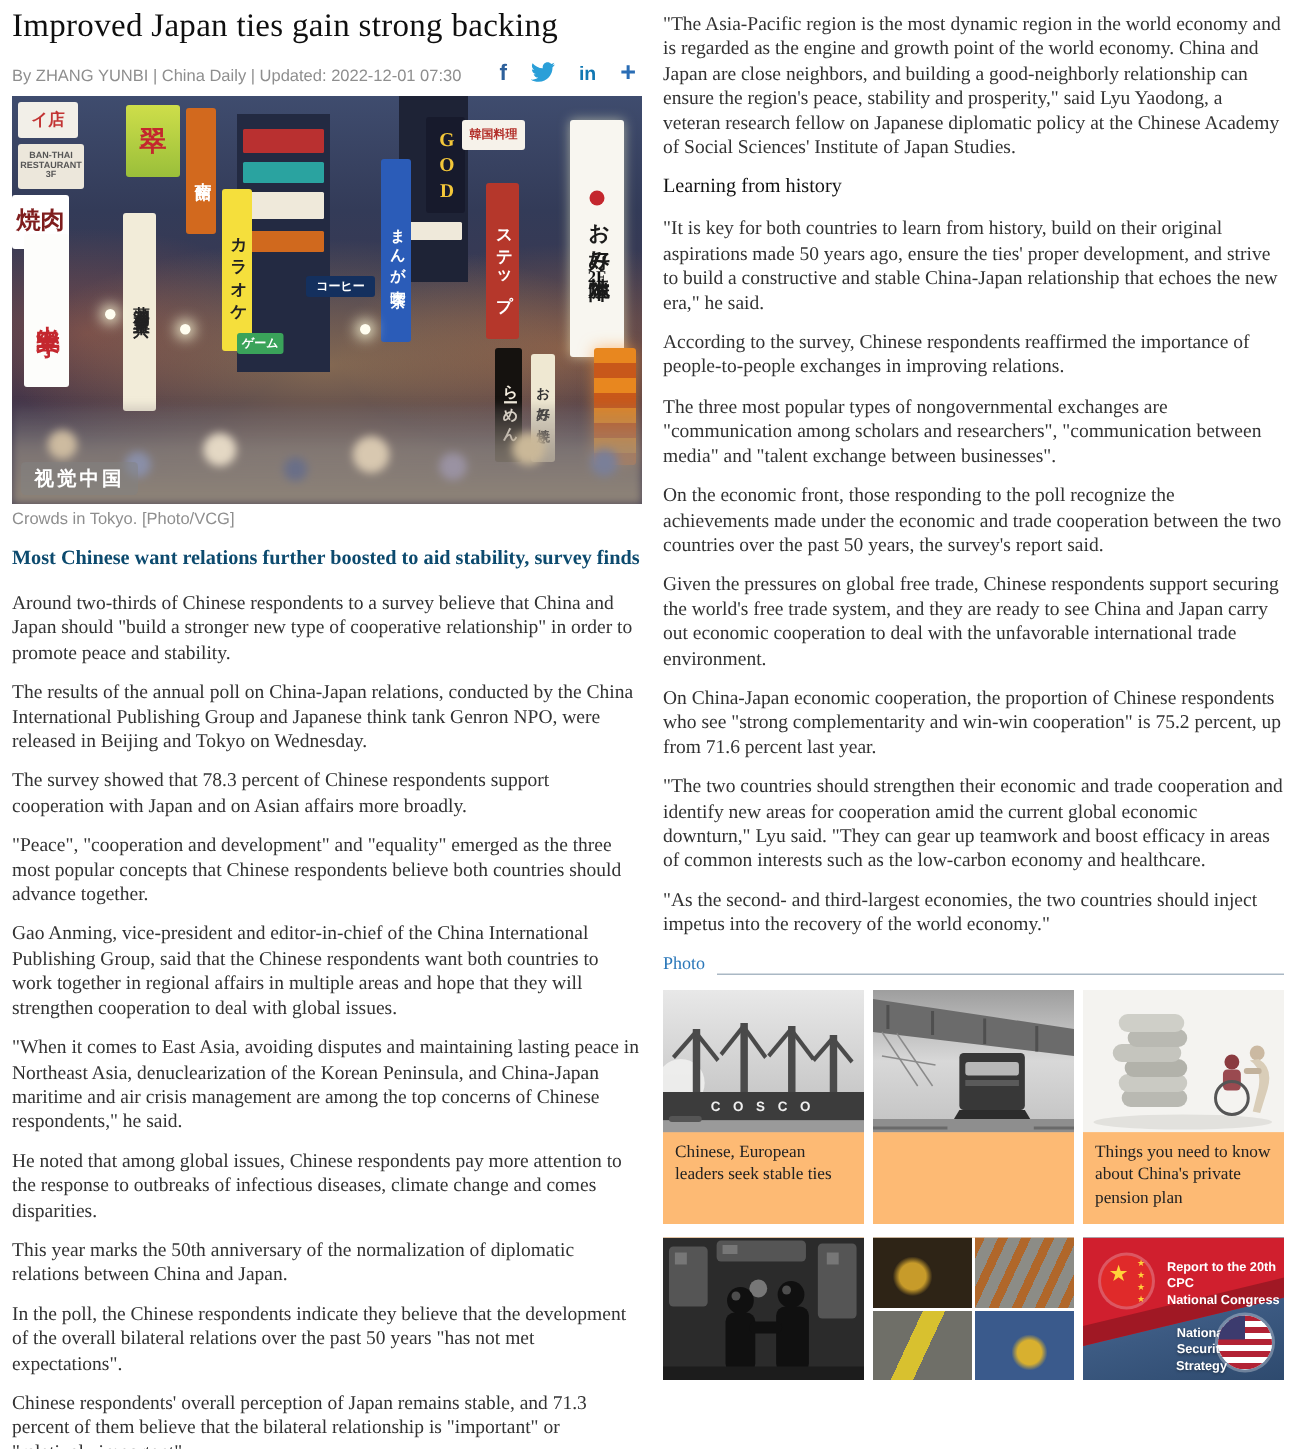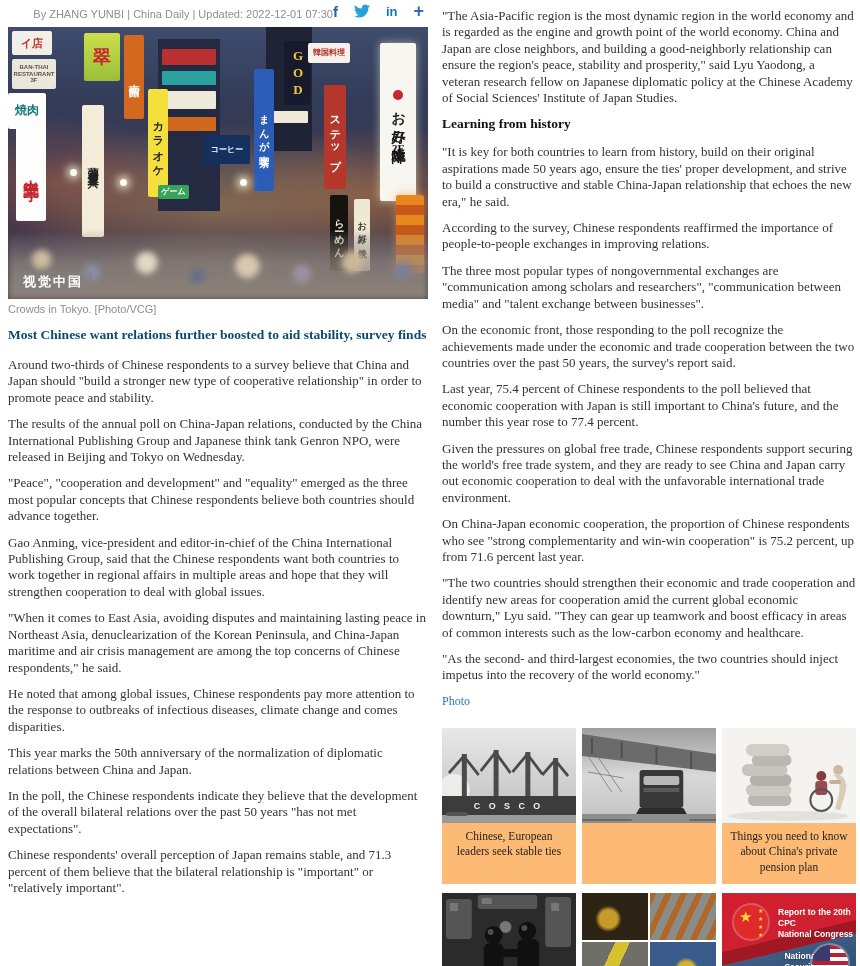--- a/index.html
+++ b/index.html
@@ -3,21 +3,21 @@
 <meta charset="utf-8">
 <style>
   * { box-sizing: border-box; }
   html,body { margin:0; padding:0; background:#fff; }
   body { width:860px; height:966px; font-family:"Liberation Serif", serif; color:#333; overflow:hidden; }
   .page { display:flex; gap:14px; padding:2px 8px 0 8px; }
   .col-left { width:420px; flex:0 0 420px; }
   .col-right { width:414px; flex:0 0 414px; padding-top:6px; }
 
   .headline { font-size:22px; font-weight:500; color:#0f0f0f; margin:2px 0 9px 0; letter-spacing:.2px; }
-  .byline-row { display:flex; justify-content:flex-end; align-items:flex-end; margin-bottom:7px; }
+  .byline-row { display:flex; justify-content:space-between; align-items:flex-end; margin-bottom:7px; }
   .byline { font-family:"Liberation Sans", sans-serif; font-size:11px; color:#8e8e8e; }
   .social { display:flex; gap:16px; align-items:center; padding-right:4px; }
   .social .sico { font-family:"Liberation Sans", sans-serif; font-weight:bold; font-size:15px; cursor:pointer; line-height:1; }
   .sico.fb { color:#2d609b; }
   .sico.tw { color:#2a9fd8; display:flex; }
   .sico.li { color:#1178b3; font-size:13px; }
   .sico.pl { color:#2a6db5; font-size:18px; }
 
   
   .hero { position:relative; width:420px; height:272px; overflow:hidden;
@@ -49,55 +49,55 @@
       radial-gradient(circle 20px at 57% 50%, #d8c8b0 60%, transparent 62%),
       radial-gradient(circle 15px at 70% 62%, #9a92a2 60%, transparent 62%),
       radial-gradient(circle 18px at 82% 44%, #cab898 60%, transparent 62%),
       radial-gradient(circle 15px at 94% 58%, #7a7f98 60%, transparent 62%),
       linear-gradient(180deg, rgba(120,110,120,.15) 0%, rgba(150,140,130,.7) 45%, #8f8478 100%); }
   .sign { position:absolute; display:flex; align-items:center; justify-content:center;
     font-weight:bold; border-radius:2px; line-height:1.15; text-align:center; }
   .v { writing-mode:vertical-rl; text-orientation:upright; letter-spacing:2px; }
   .s0  { left:4px;   top:4px;   width:40px; height:24px; background:#f2efe8; color:#c23434; font-size:11px; }
   .s1  { left:4px;   top:32px;  width:44px; height:30px; background:#ece7db; color:#555; font-size:6px; font-family:"Liberation Sans",sans-serif; padding:1px; }
-  .s2  { left:0;     top:66px;  width:38px; height:36px; background:#fff; color:#0f766e; font-size:12px; }
+  .s2  { left:0;     top:66px;  width:38px; height:36px; background:#fff; color:#7f1d1d; font-size:16px; }
   .s3  { left:8px;   top:92px;  width:30px; height:102px; background:#fdfdfb; color:#c4272e; font-size:16px; }
   .s4  { left:74px;  top:78px;  width:22px; height:132px; background:#f2ecd9; color:#222; font-size:11px; }
   .s5  { left:76px;  top:6px;   width:36px; height:48px; background:linear-gradient(#cede4a,#9abf3a); color:#c4272e; font-size:18px; }
   .s6  { left:116px; top:8px;   width:20px; height:84px; background:#d2691e; color:#fff; font-size:11px; }
   .s7  { left:140px; top:62px;  width:20px; height:108px; background:#f5df3c; color:#222; font-size:11px; }
   .s8  { left:246px; top:42px;  width:20px; height:122px; background:#2b5cb8; color:#fff; font-size:10px; }
   .s9  { left:276px; top:14px;  width:26px; height:64px; background:rgba(20,22,40,.65); color:#f3c73a; font-size:13px; }
   .s10 { left:316px; top:58px;  width:22px; height:104px; background:#b5372b; color:#fff; font-size:11px; }
   .s11 { left:300px; top:16px;  width:42px; height:20px; background:#f6f2ea; color:#b3302a; font-size:8px; }
   .s12 { left:372px; top:16px;  width:36px; height:158px; background:#f8f6f0; color:#1a1a1a;
          flex-direction:column; gap:2px; box-shadow:0 0 8px rgba(255,255,210,.55); }
   .s12 .mark { width:10px; height:10px; border-radius:50%; background:#c4272e; flex:0 0 auto; }
   .s12 .vtxt { writing-mode:vertical-rl; text-orientation:upright; font-size:14px; letter-spacing:1px; }
   .s12 .fl { font-size:11px; color:#111; }
   .s13 { left:322px; top:168px; width:18px; height:76px; background:#15120f; color:#f5eee0; font-size:10px; }
   .s14 { left:346px; top:172px; width:16px; height:72px; background:#efe8d2; color:#333; font-size:9px; }
   .s15 { left:150px; top:158px; width:31px; height:14px; background:#3aa35a; color:#fff; font-size:8px; }
-  .s16 { left:196px; top:108px; width:46px; height:29px; background:#14305e; color:#fff; font-size:8px; }
+  .s16 { left:196px; top:120px; width:46px; height:14px; background:#14305e; color:#fff; font-size:8px; }
   .watermark { position:absolute; left:6px; bottom:6px; background:rgba(130,130,130,.5); color:#fff;
     font-family:"Liberation Sans",sans-serif; font-size:13px; font-weight:bold; padding:2px 9px; border-radius:3px; letter-spacing:2px; }
 
   .hero-caption { font-family:"Liberation Sans", sans-serif; font-size:11px; color:#8e8e8e; margin:4px 0 12px 0; }
   .standfirst { font-size:13.5px; font-weight:bold; color:#0c4a6e; margin:0 0 14px 0; }
   p.body { font-size:13px; line-height:16.4px; margin:0 0 10px 0; color:#333; }
-  .subhead { font-size:13.5px; font-weight:bold; color:#111; margin:4px 0 12px 0; }
+  .subhead { font-size:13.5px; font-weight:normal; color:#111; margin:4px 0 12px 0; }
 
   
-  .section-head { display:flex; align-items:flex-start; gap:8px; margin:6px 0 10px 0;flex-direction:column; }
+  .section-head { display:flex; align-items:flex-end; gap:8px; margin:6px 0 10px 0; }
   .section-head .lbl { color:#2a77b9; font-size:12px; flex:0 0 auto; }
   .section-head .rule { flex:1; border-top:1px solid #aab8c4; height:0; }
   .pgrid { display:grid; grid-template-columns:repeat(3, 1fr); gap:9px 6px; }
   .tile { background:#fdba74; cursor:pointer; }
   .tile .art { width:100%; height:95px; position:relative; overflow:hidden; }
-  .tile .cap { font-size:11.5px; line-height:1.35; color:#222; padding:6px 8px 9px 8px; min-height:40px;text-align:center; }
+  .tile .cap { font-size:11.5px; line-height:1.35; color:#222; padding:6px 8px 9px 8px; min-height:40px; }
 
   
   .quad { display:grid; grid-template-columns:1fr 1fr; grid-template-rows:1fr 1fr; gap:2px; width:100%; height:100%; background:#fff; }
   .quad div { width:100%; height:100%; }
   .q1 { background: radial-gradient(circle 22px at 40% 55%, #c79b2a 0 40%, transparent 60%), #2e2416; }
   .q2 { background: repeating-linear-gradient(115deg, #b0672a 0 6px, #8c8c86 6px 14px), #8c8c86; }
   .q3 { background: linear-gradient(115deg, transparent 38%, #d8c12f 38% 55%, transparent 55%), #6f6f68; }
   .q4 { background: radial-gradient(circle 20px at 55% 60%, #d8b02f 0 40%, transparent 60%), #3a5a8c; }
 
   
@@ -121,20 +121,21 @@
   .t6 .us-canton { position:absolute; left:0; top:0; width:18px; height:16px; background:#3c3b6e; }
 
   svg text { font-family:"Liberation Sans", sans-serif; }
 </style>
 </head>
 <body>
 
 <div class="page">
 
   <div class="col-left">
+    <h1 class="headline">Improved Japan ties gain strong backing</h1>
 
     <div class="byline-row">
       <span class="byline">By ZHANG YUNBI | China Daily | Updated: 2022-12-01 07:30</span>
       <span class="social">
         <span class="sico fb">f</span>
         <span class="sico tw">
           <svg width="16" height="14" viewBox="0 0 24 20" fill="#2a9fd8">
               <path d="M23.9 2.6c-.9.4-1.8.7-2.8.8 1-.6 1.8-1.6 2.2-2.7-1 .6-2 1-3.1 1.2C19.3.9 18 .3 16.6.3c-2.7 0-4.9 2.2-4.9 4.9 0 .4 0 .8.1 1.1C7.7 6.1 4.1 4.2 1.6 1.2c-.4.7-.7 1.6-.7 2.5 0 1.7.9 3.2 2.2 4.1-.8 0-1.6-.2-2.2-.6v.1c0 2.4 1.7 4.4 3.9 4.8-.4.1-.8.2-1.3.2-.3 0-.6 0-.9-.1.6 2 2.4 3.4 4.6 3.4-1.7 1.3-3.8 2.1-6.1 2.1-.4 0-.8 0-1.2-.1 2.2 1.4 4.8 2.2 7.6 2.2 9.1 0 14-7.5 14-14v-.6c1-.7 1.8-1.6 2.4-2.6z"></path>
             </svg>
         </span>
@@ -179,38 +180,38 @@
       <div class="lamp lampC"></div>
       <div class="crowd"></div>
       <div class="watermark">视觉中国</div>
     </div>
 
     <div class="hero-caption">Crowds in Tokyo. [Photo/VCG]</div>
     <div class="standfirst">Most Chinese want relations further boosted to aid stability, survey finds</div>
 
     <p class="body">Around two-thirds of Chinese respondents to a survey believe that China and Japan should "build a stronger new type of cooperative relationship" in order to promote peace and stability.</p>
     <p class="body">The results of the annual poll on China-Japan relations, conducted by the China International Publishing Group and Japanese think tank Genron NPO, were released in Beijing and Tokyo on Wednesday.</p>
+    <p class="body">The survey showed that 78.3 percent of Chinese respondents support cooperation with Japan and on Asian affairs more broadly.</p>
     <p class="body">"Peace", "cooperation and development" and "equality" emerged as the three most popular concepts that Chinese respondents believe both countries should advance together.</p>
     <p class="body">Gao Anming, vice-president and editor-in-chief of the China International Publishing Group, said that the Chinese respondents want both countries to work together in regional affairs in multiple areas and hope that they will strengthen cooperation to deal with global issues.</p>
     <p class="body">"When it comes to East Asia, avoiding disputes and maintaining lasting peace in Northeast Asia, denuclearization of the Korean Peninsula, and China-Japan maritime and air crisis management are among the top concerns of Chinese respondents," he said.</p>
     <p class="body">He noted that among global issues, Chinese respondents pay more attention to the response to outbreaks of infectious diseases, climate change and comes disparities.</p>
     <p class="body">This year marks the 50th anniversary of the normalization of diplomatic relations between China and Japan.</p>
     <p class="body">In the poll, the Chinese respondents indicate they believe that the development of the overall bilateral relations over the past 50 years "has not met expectations".</p>
     <p class="body">Chinese respondents' overall perception of Japan remains stable, and 71.3 percent of them believe that the bilateral relationship is "important" or "relatively important".</p>
 
   </div>
 
   <div class="col-right">
     <p class="body">"The Asia-Pacific region is the most dynamic region in the world economy and is regarded as the engine and growth point of the world economy. China and Japan are close neighbors, and building a good-neighborly relationship can ensure the region's peace, stability and prosperity," said Lyu Yaodong, a veteran research fellow on Japanese diplomatic policy at the Chinese Academy of Social Sciences' Institute of Japan Studies.</p>
     <div class="subhead">Learning from history</div>
     <p class="body">"It is key for both countries to learn from history, build on their original aspirations made 50 years ago, ensure the ties' proper development, and strive to build a constructive and stable China-Japan relationship that echoes the new era," he said.</p>
     <p class="body">According to the survey, Chinese respondents reaffirmed the importance of people-to-people exchanges in improving relations.</p>
     <p class="body">The three most popular types of nongovernmental exchanges are "communication among scholars and researchers", "communication between media" and "talent exchange between businesses".</p>
     <p class="body">On the economic front, those responding to the poll recognize the achievements made under the economic and trade cooperation between the two countries over the past 50 years, the survey's report said.</p>
-    <p class="body">Last year, 75.4 percent of Chinese respondents to the poll believed that economic cooperation with Japan is still important to China's future, and the number this year rose to 77.4 percent.</p>
     <p class="body">Given the pressures on global free trade, Chinese respondents support securing the world's free trade system, and they are ready to see China and Japan carry out economic cooperation to deal with the unfavorable international trade environment.</p>
     <p class="body">On China-Japan economic cooperation, the proportion of Chinese respondents who see "strong complementarity and win-win cooperation" is 75.2 percent, up from 71.6 percent last year.</p>
     <p class="body">"The two countries should strengthen their economic and trade cooperation and identify new areas for cooperation amid the current global economic downturn," Lyu said. "They can gear up teamwork and boost efficacy in areas of common interests such as the low-carbon economy and healthcare.</p>
     <p class="body">"As the second- and third-largest economies, the two countries should inject impetus into the recovery of the world economy."</p>
 
     <div class="section-head">
       <span class="lbl">Photo</span>
       <span class="rule"></span>
     </div>
 

